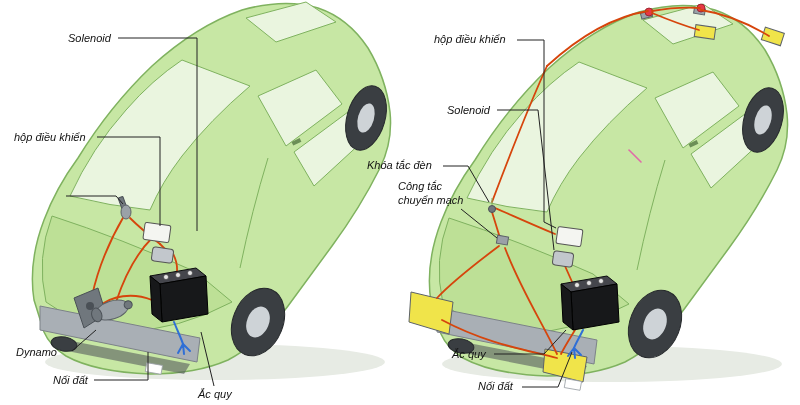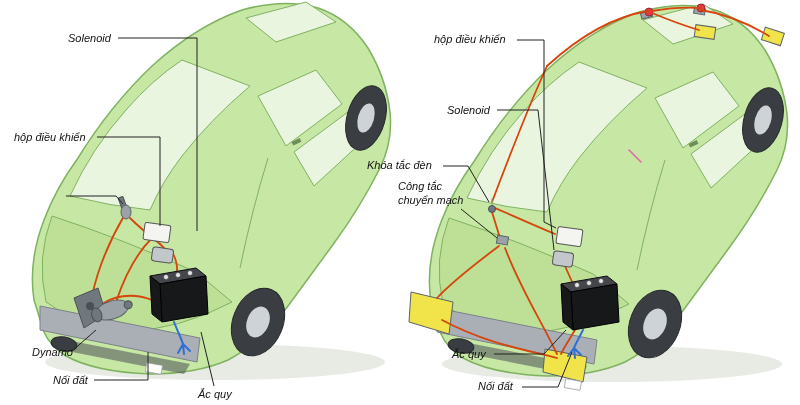--- a/index.html
+++ b/index.html
@@ -170,21 +170,21 @@
       <polyline class="leader" points="497,110 538,110 554,250"></polyline>
       <polyline class="leader" points="443,166 468,166 489,202"></polyline>
       <polyline class="leader" points="461,209 497,238"></polyline>
       <polyline class="leader" points="494,354 544,354 566,330"></polyline>
       <polyline class="leader" points="522,387 558,387 572,352"></polyline>
     </g>
   </svg>
 
   <div class="lbl" style="left:68px;  top:32px;">Solenoid</div>
   <div class="lbl" style="left:14px;  top:131px;">hộp điều khiển</div>
-  <div class="lbl" style="left:32px;  top:346px;">Dynamo</div>
+  <div class="lbl" style="left:16px;  top:346px;">Dynamo</div>
   <div class="lbl" style="left:53px;  top:374px;">Nối đất</div>
   <div class="lbl" style="left:198px; top:388px;">Ắc quy</div>
 
   <div class="lbl" style="left:434px; top:33px;">hộp điều khiển</div>
   <div class="lbl" style="left:447px; top:104px;">Solenoid</div>
   <div class="lbl" style="left:367px; top:159px;">Khóa tắc đèn</div>
   <div class="lbl wrap" style="left:398px; top:180px; width:80px;">Công tắc chuyển mạch</div>
   <div class="lbl" style="left:452px; top:348px;">Ắc quy</div>
   <div class="lbl" style="left:478px; top:380px;">Nối đất</div>
 

